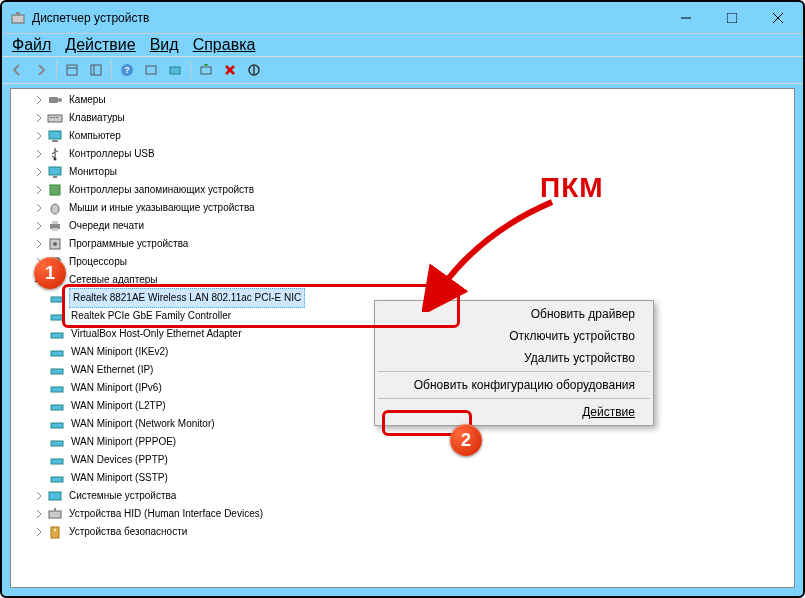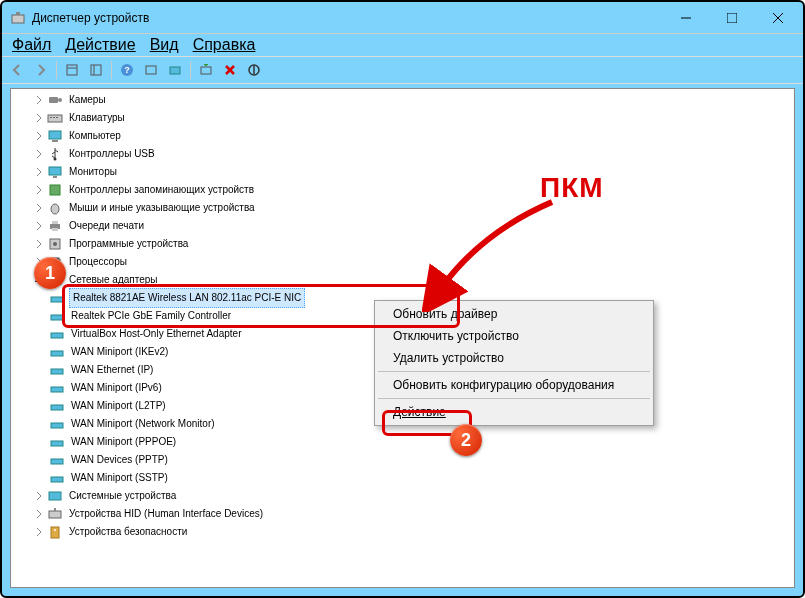--- a/index.html
+++ b/index.html
@@ -20,21 +20,21 @@
   .content { position: absolute; left: 8px; right: 8px; top: 86px; bottom: 8px; border: 1px solid #888; background: #fff; overflow: hidden; }
   .tree { padding: 2px 0; font-size: 10px; line-height: 18px; }
   .node { display: flex; align-items: center; height: 18px; white-space: nowrap; }
   .arrow { width: 12px; height: 12px; margin-left: 4px; display: inline-flex; align-items: center; justify-content: center; color: #555; font-size: 9px; }
   .arrow.open svg { transform: rotate(45deg); }
   .node-icon { width: 16px; height: 16px; margin: 0 4px 0 2px; display: inline-flex; align-items: center; justify-content: center; }
   .node-label { padding: 0 2px; }
   .selected .node-label { background: #cde8ff; border: 1px dotted #4aa3ff; padding: 0 3px; }
   .level-1 { padding-left: 18px; }
   .level-2 { padding-left: 36px; }
-  .context-menu { position: absolute; left: 372px; top: 298px; width: 280px; background: #f0f0f0; border: 1px solid #a0a0a0; box-shadow: 3px 3px 6px rgba(0,0,0,0.3); font-size: 12px; padding: 2px; }
+  .context-menu { position: absolute; left: 372px; top: 298px; width: 280px; background: #f0f0f0; border: 1px solid #a0a0a0; box-shadow: 3px 3px 6px rgba(0,0,0,0.3); font-size: 12px; padding: 2px; text-align: right; }
   .ctx-item { padding: 4px 16px; }
   .ctx-sep { height: 1px; background: #c0c0c0; margin: 2px 1px; }
   .ctx-item.highlighted { font-weight: normal; }
   .annotation-pkm { position: absolute; left: 538px; top: 170px; font-size: 28px; font-weight: 900; color: #d00; text-shadow: -1px -1px 0 #fff, 1px -1px 0 #fff, -1px 1px 0 #fff, 1px 1px 0 #fff, -2px 0 0 #fff, 2px 0 0 #fff, 0 -2px 0 #fff, 0 2px 0 #fff; font-family: Liberation Sans, sans-serif; letter-spacing: 1px; }
   .badge { position: absolute; width: 32px; height: 32px; border-radius: 50%; background: radial-gradient(circle at 30% 30%, #ff6a3a, #d42200); color: #fff; font-weight: bold; font-size: 18px; display: flex; align-items: center; justify-content: center; box-shadow: 0 1px 3px rgba(0,0,0,0.5), inset 0 1px 1px rgba(255,255,255,0.4); font-family: Arial; }
   .badge-1 { left: 32px; top: 255px; }
   .badge-2 { left: 448px; top: 422px; }
   .highlight-box-1 { position: absolute; left: 60px; top: 282px; width: 398px; height: 44px; border: 3px solid #d00; border-radius: 6px; pointer-events: none; }
   .highlight-box-2 { position: absolute; left: 380px; top: 408px; width: 90px; height: 26px; border: 3px solid #d00; border-radius: 6px; pointer-events: none; }
   .arrow-svg { position: absolute; left: 420px; top: 190px; pointer-events: none; }

